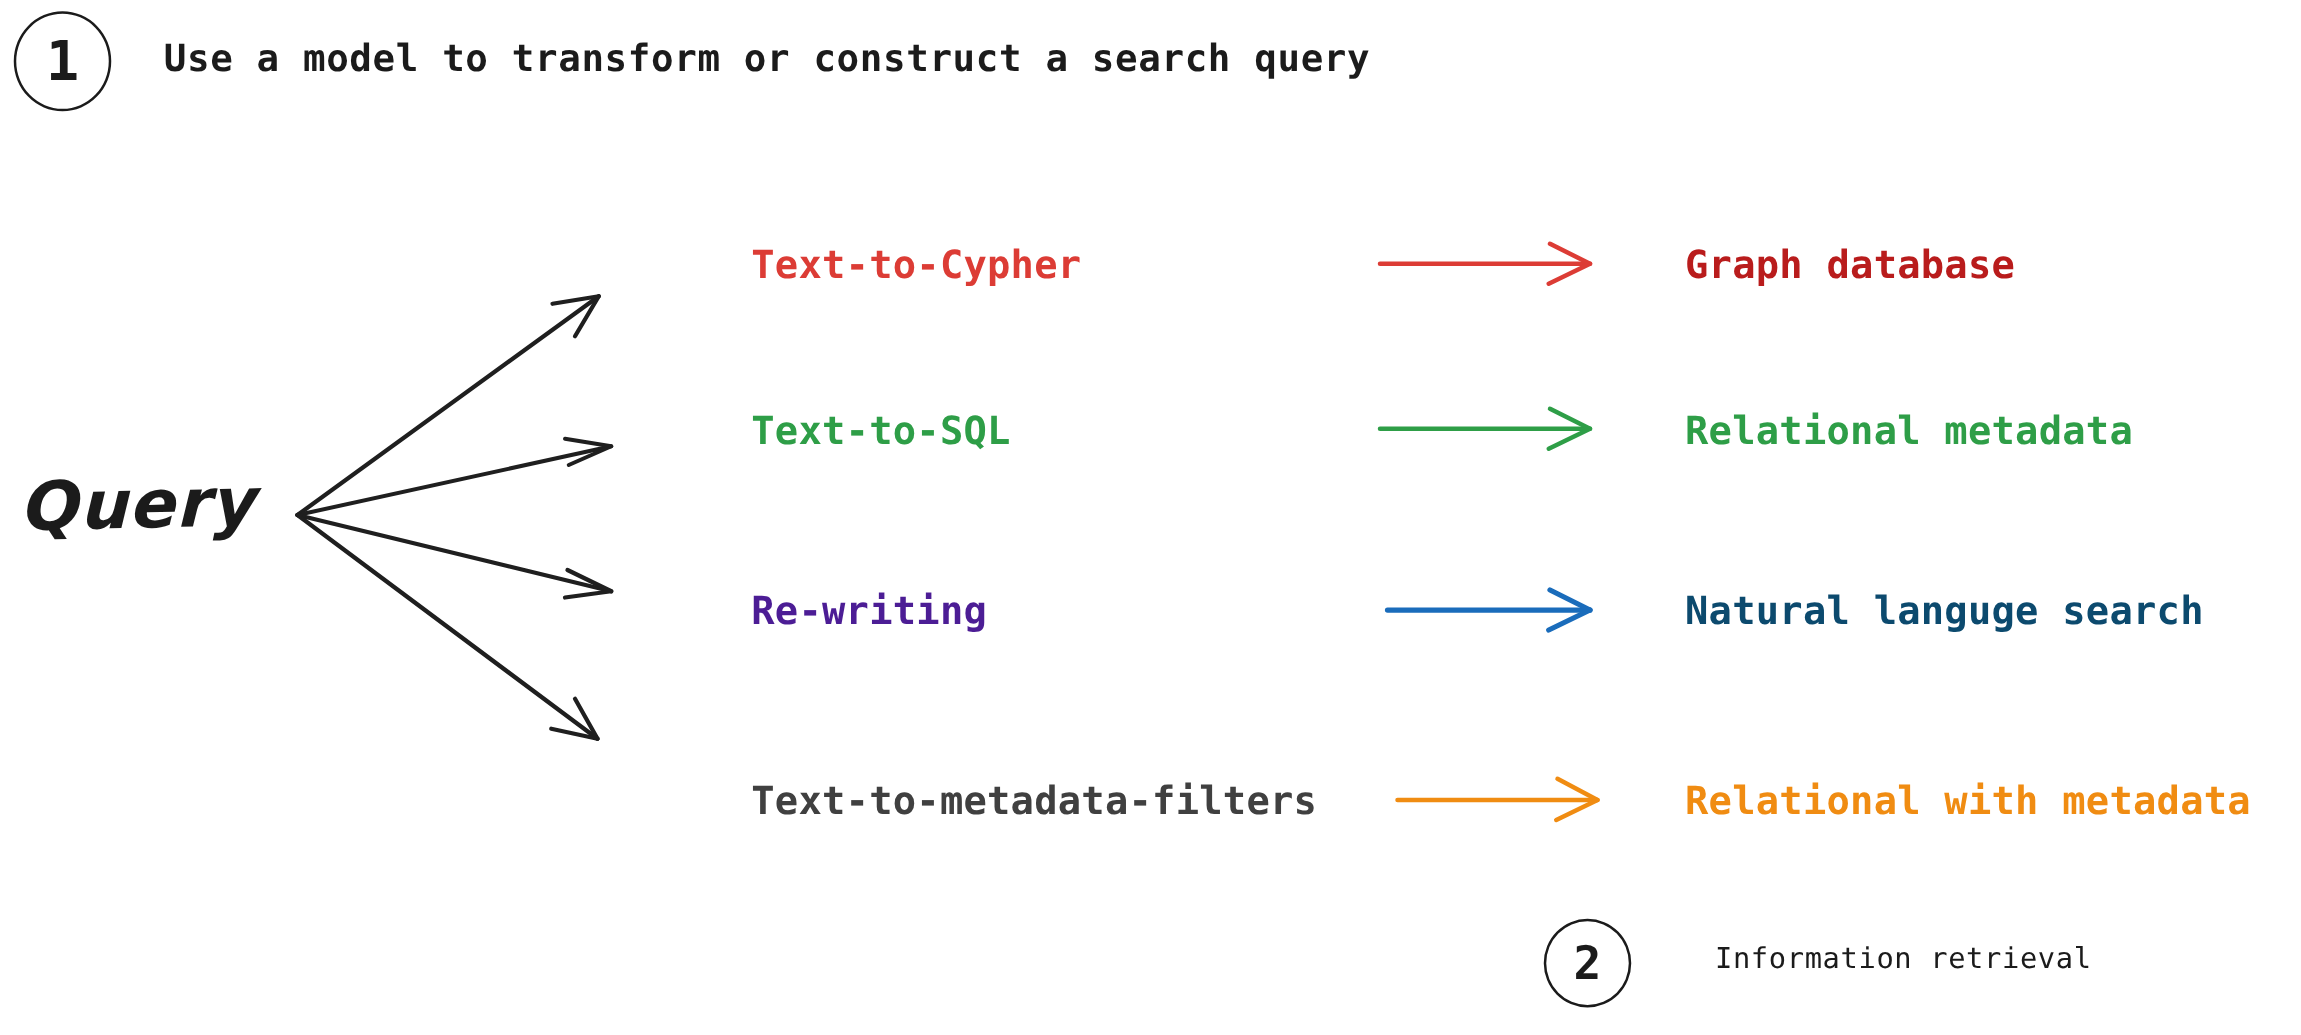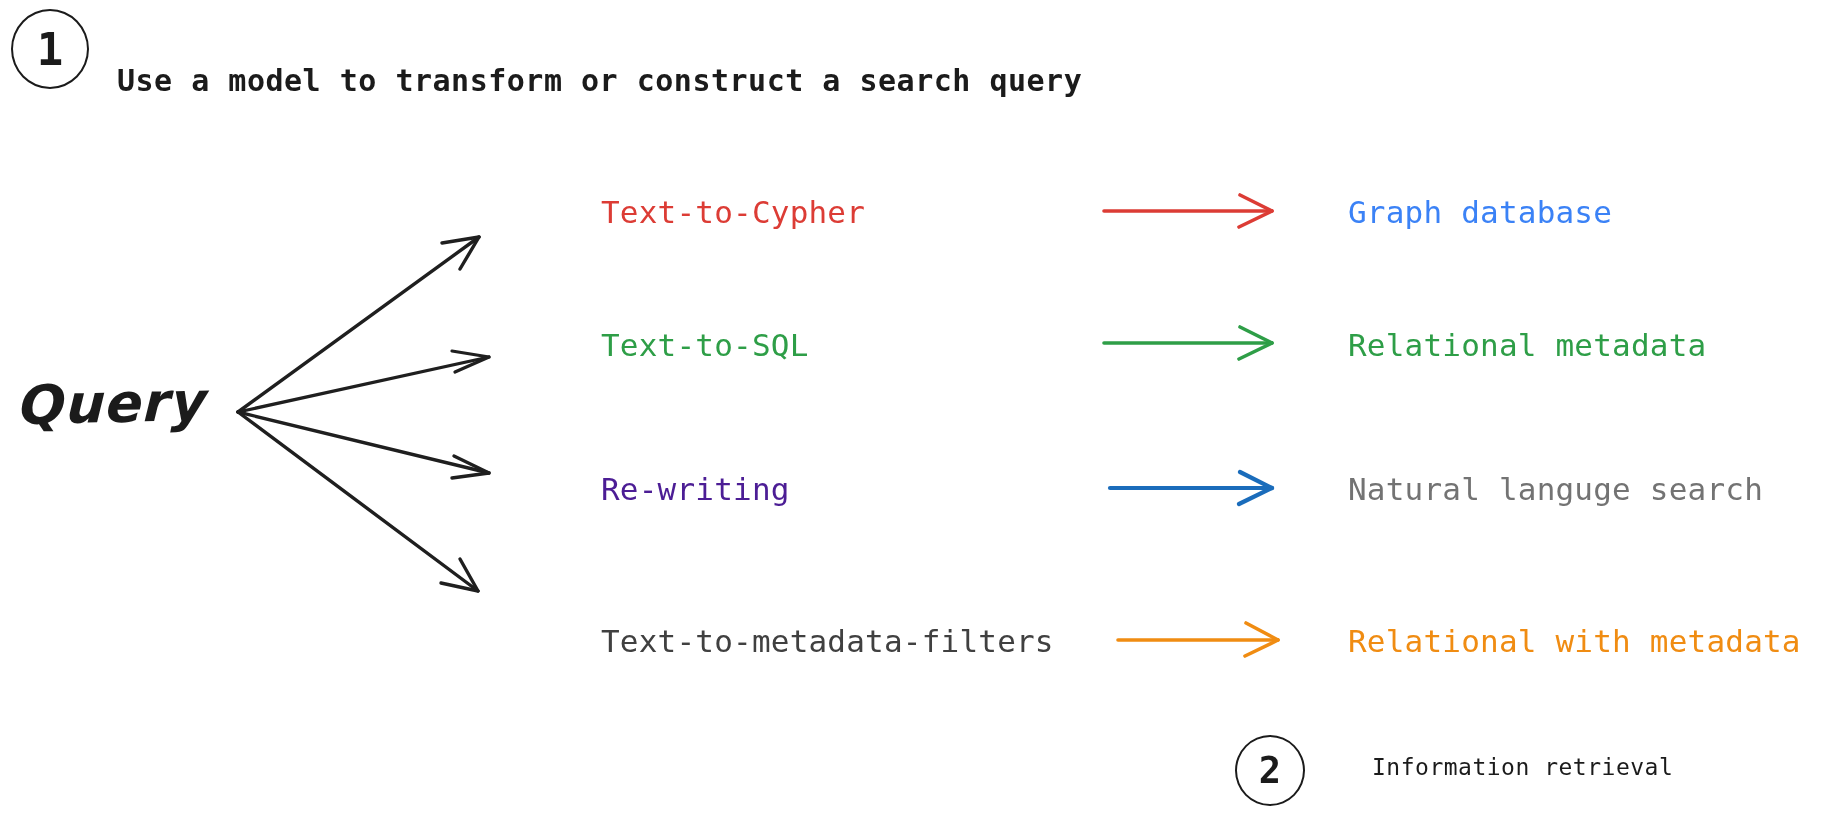--- a/index.html
+++ b/index.html
@@ -44,25 +44,24 @@
   }
 
   
   .step-title {
     position: absolute;
     color: #1b1b1b;
     letter-spacing: 0.5px;
     white-space: nowrap;
   }
   #title-1 {
-    left: 117px;
+    left: 131px;
     top: 30px;
     font-size: 30px;
     font-weight: 700;
-    margin-top: 33px;
   }
   #title-2 {
     left: 1372px;
     top: 754px;
     font-size: 23px;
     font-weight: 400;
   }
 
   
   #query-label {
@@ -87,21 +86,21 @@
     width: 1841px;
     height: 828px;
     pointer-events: none;
   }
 
   
   .row-label {
     position: absolute;
     white-space: nowrap;
     font-size: 31px;
-    font-weight: 400;
+    font-weight: 700;
     letter-spacing: 0.2px;
   }
   .left-label  { left: 601px; }
   .right-label { left: 1348px; }
 
   .r0 { top: 194px; }
   .r1 { top: 327px; }
   .r2 { top: 471px; }
   .r3 { top: 623px; }
 </style>
@@ -154,26 +153,26 @@
     <path d="M1272,488 L1240,472 M1272,488 L1239,504"></path>
   </g>
 
   <g stroke="#f08c12" fill="none" stroke-linecap="round" stroke-linejoin="round" stroke-width="3.6">
     <line x1="1118" y1="640" x2="1278" y2="640"></line>
     <path d="M1278,640 L1246,623 M1278,640 L1245,656"></path>
   </g>
 </svg>
 
 <div class="row-label left-label r0" style="color:#dc3c35">Text-to-Cypher</div>
-<div class="row-label right-label r0" style="color:#3b82f6">Graph database</div>
+<div class="row-label right-label r0" style="color:#b91c1c">Graph database</div>
 
 <div class="row-label left-label r1" style="color:#2e9e47">Text-to-SQL</div>
 <div class="row-label right-label r1" style="color:#2e9e47">Relational metadata</div>
 
 <div class="row-label left-label r2" style="color:#4c1d95">Re-writing</div>
-<div class="row-label right-label r2" style="color:#737373">Natural languge search</div>
+<div class="row-label right-label r2" style="color:#0c4a6e">Natural languge search</div>
 
 <div class="row-label left-label r3" style="color:#404040">Text-to-metadata-filters</div>
 <div class="row-label right-label r3" style="color:#f08c12">Relational with metadata</div>
 
 <div class="step-badge" id="badge-2">2</div>
 
 <div class="step-title" id="title-2">Information retrieval</div>
 
 </body></html>

